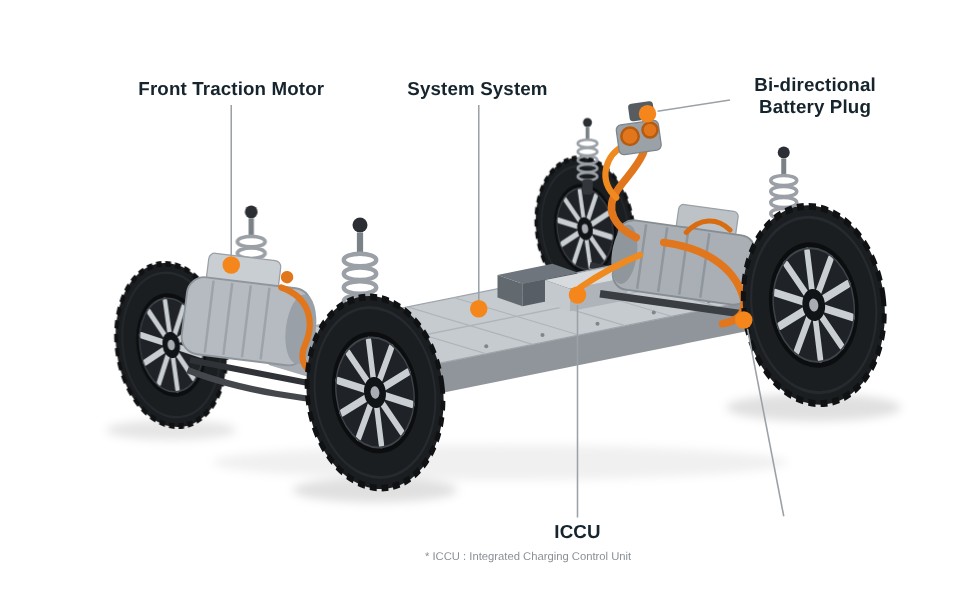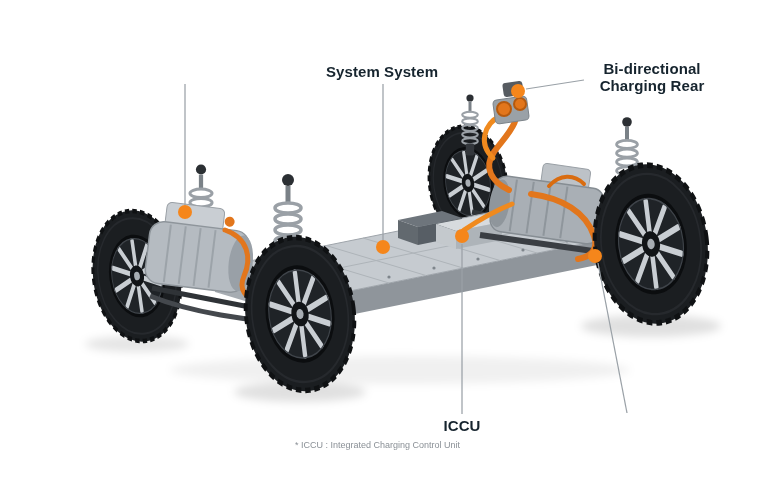--- a/index.html
+++ b/index.html
@@ -6,21 +6,21 @@
   .screen{
     position:relative;width:768px;height:480px;background:#ffffff;
     font-family:"Liberation Sans",sans-serif;overflow:hidden;
   }
   .stage{position:absolute;left:0;top:0;width:768px;height:480px;}
   .label{
     position:absolute;font-weight:bold;font-size:15px;line-height:17px;
     color:#16242E;text-align:center;white-space:pre-line;letter-spacing:.1px;
   }
   .footnote{
-    position:absolute;font-size:9px;line-height:11px;color:#8A9096;text-align:left;
+    position:absolute;font-size:9px;line-height:11px;color:#8A9096;text-align:right;
   }
 </style>
 </head>
 <body>
 
 <div class="screen">
 
   <svg class="stage" viewBox="0 0 768 480" xmlns="http://www.w3.org/2000/svg">
     <defs>
       <filter id="soft" x="-50%" y="-50%" width="200%" height="200%">
@@ -188,23 +188,24 @@
 
     <g>
       <circle cx="185" cy="212" r="7" fill="#F5861B"></circle>
       <circle cx="383" cy="247" r="7" fill="#F5861B"></circle>
       <circle cx="518" cy="91" r="7" fill="#F5861B"></circle>
       <circle cx="462" cy="236" r="7" fill="#F5861B"></circle>
       <circle cx="595" cy="256" r="7" fill="#F5861B"></circle>
     </g>
   </svg>
 
+  <div class="label" style="left:95px;top:63px;width:180px">Front Traction Motor</div>
 
   <div class="label" style="left:302px;top:63px;width:160px">System System</div>
 
   <div class="label" style="left:572px;top:60px;width:160px">Bi-directional
-Charging Rear</div>
+Battery Plug</div>
 
   <div class="label" style="left:412px;top:417px;width:100px">ICCU</div>
 
 
   <div class="footnote" style="left:295px;top:440px;width:210px">* ICCU : Integrated Charging Control Unit</div>
 </div>
 
 </body></html>

